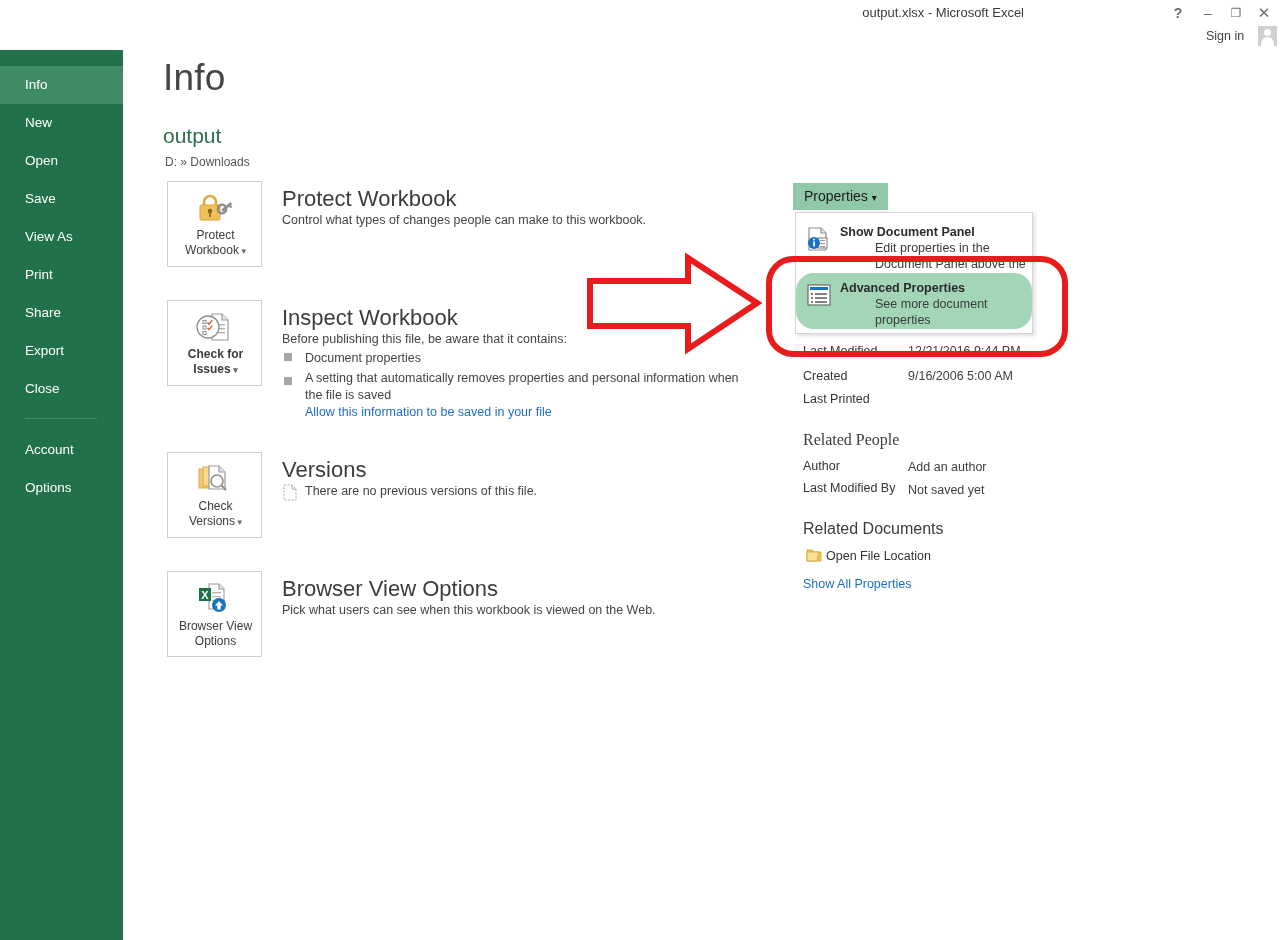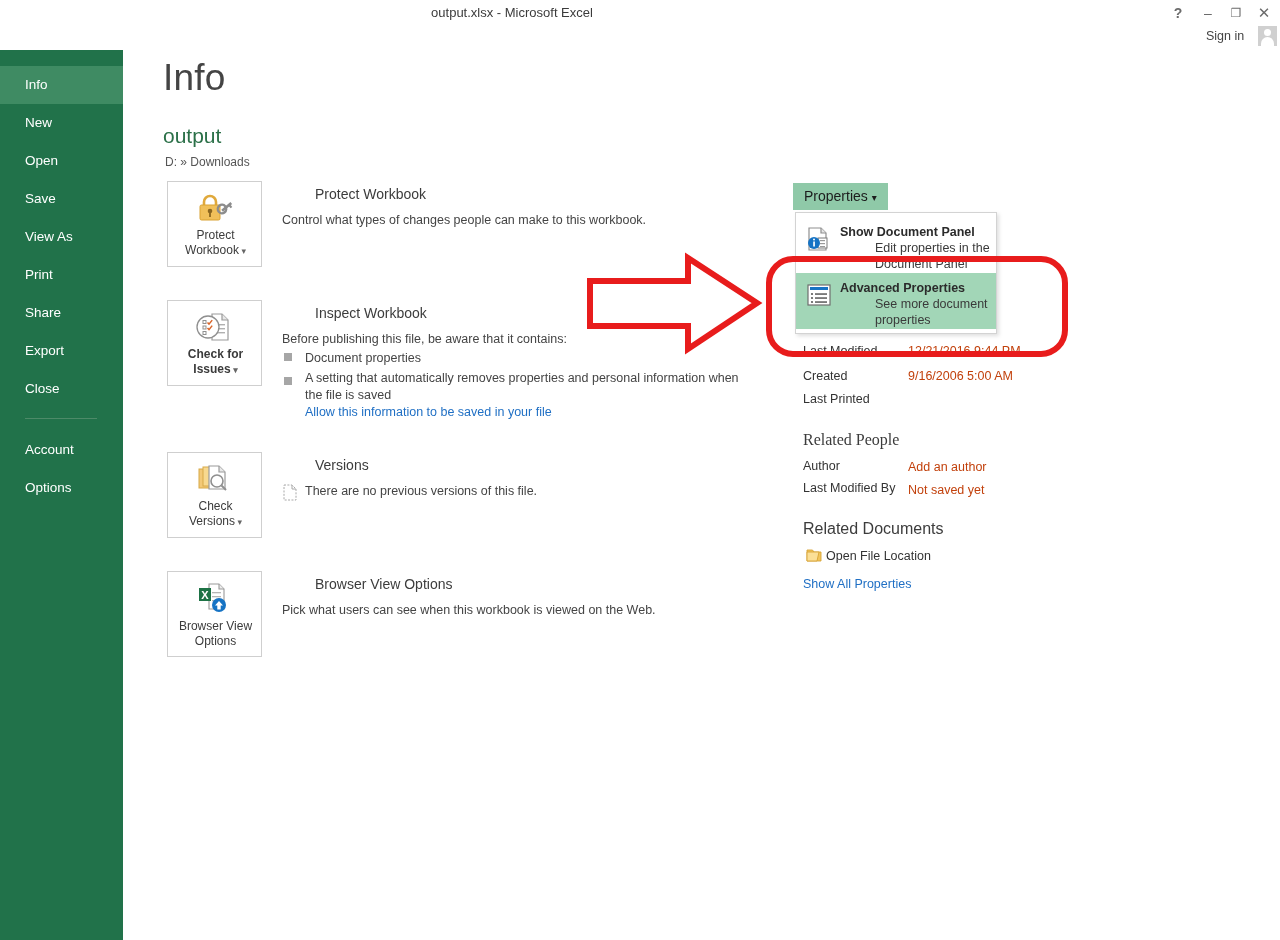--- a/index.html
+++ b/index.html
@@ -21,21 +21,21 @@
     position: absolute;
     left: 0; top: 0;
     width: 1280px; height: 50px;
     background: #ffffff;
     z-index: 30;
   }
   #titlebar-title {
     position: absolute;
     left: 0; top: 5px;
     width: 1024px;
-    text-align: center;
+    text-align: right;
     font-size: 13px;
     color: #3b3b3b;
   }
   .win-btn {
     position: absolute;
     top: 2px;
     width: 24px; height: 22px;
     color: #6b6b6b;
     font-size: 14px;
     line-height: 22px;
@@ -170,24 +170,23 @@
     position: absolute;
     left: 50%;
     top: 10px;
     transform: translateX(-50%);
   }
   .caret { font-size: 9px; color: #666; }
 
   .sec-title {
     position: absolute;
     left: 159px;
-    font-size: 14px;
+    font-size: 22px;
     font-weight: 300;
     color: #3c3c3c;
-    margin-left: 33px;
   }
   .sec-desc {
     position: absolute;
     left: 159px;
     font-size: 12.5px;
     color: #444444;
   }
   .bullet-sq {
     position: absolute;
     width: 8px; height: 8px;
@@ -216,53 +215,53 @@
     font-size: 14px;
     padding: 5px 11px 6px 11px;
     cursor: pointer;
     z-index: 12;
   }
   #props-button .caret { margin-left: 4px; color: #1c1c1c; font-size: 10px; }
 
   #props-menu {
     position: absolute;
     left: 795px; top: 212px;
-    width: 202px;
+    width: 238px;
     background: #ffffff;
     border: 1px solid #d3d3d3;
     box-shadow: 2px 2px 4px rgba(0,0,0,0.13);
     z-index: 11;
     padding: 4px 0 4px 0;
     box-sizing: border-box;
   }
   .menu-item {
     position: relative;
     height: 56px;
     padding: 7px 6px 0 44px;
     box-sizing: border-box;
     cursor: pointer;
   }
-  .menu-item.highlight { background: #a2d6b7; }
+  .menu-item.highlight { background: #a2d6b7; border-radius: 18px; }
   .menu-title {
     font-size: 12.5px;
     font-weight: bold;
     color: #2b2b2b;
     line-height: 16px;
   }
   .menu-sub {
     font-size: 12.5px;
     color: #3a3a3a;
     line-height: 16px;
     margin-left: 35px;
   }
   .menu-icon { position: absolute; left: 10px; top: 9px; }
 
   .prop-row { position: absolute; font-size: 12.5px; }
   .prop-label { left: 803px; color: #333333; }
-  .prop-value { left: 908px; color: #c2410c; text-align: center; }
+  .prop-value { left: 908px; color: #404040; text-align: center; }
   .pane-heading {
     position: absolute;
     left: 803px;
     font-size: 16px;
     font-weight: 300;
     color: #3c3c3c;
   }
 
   
   #annot-layer {

